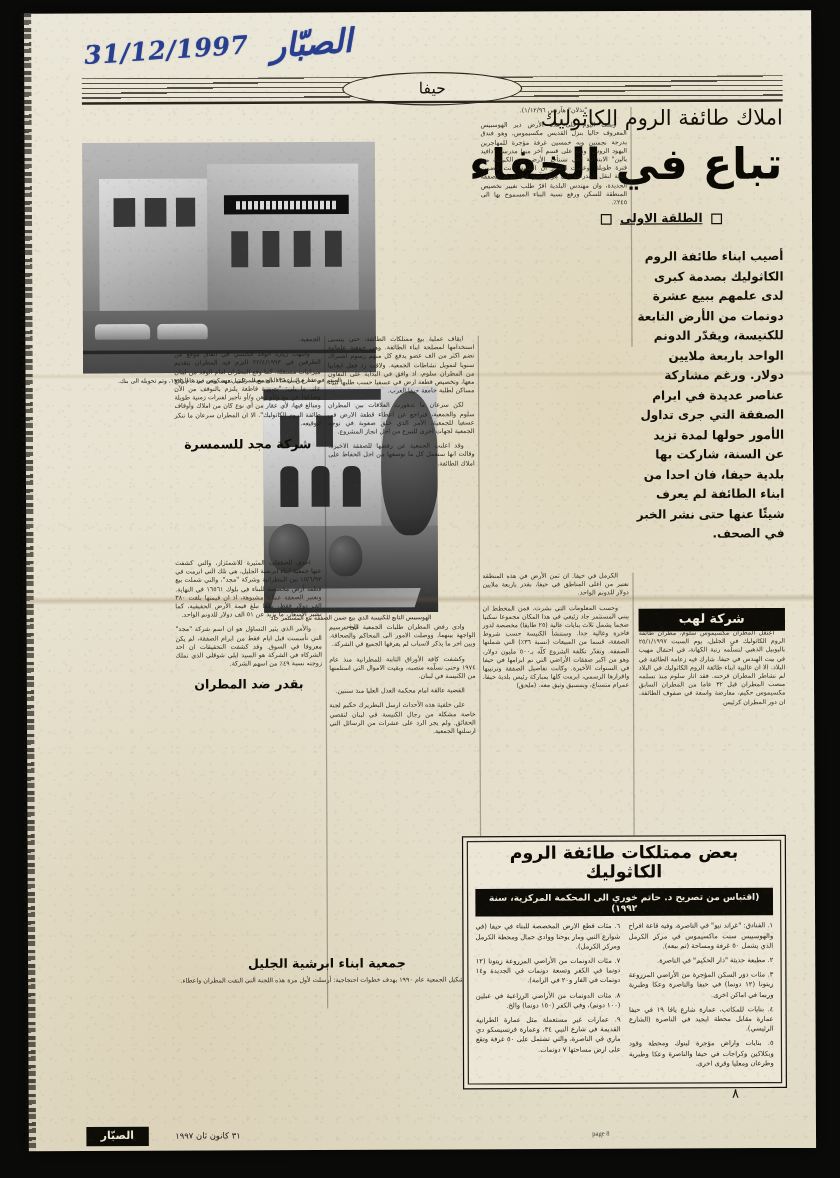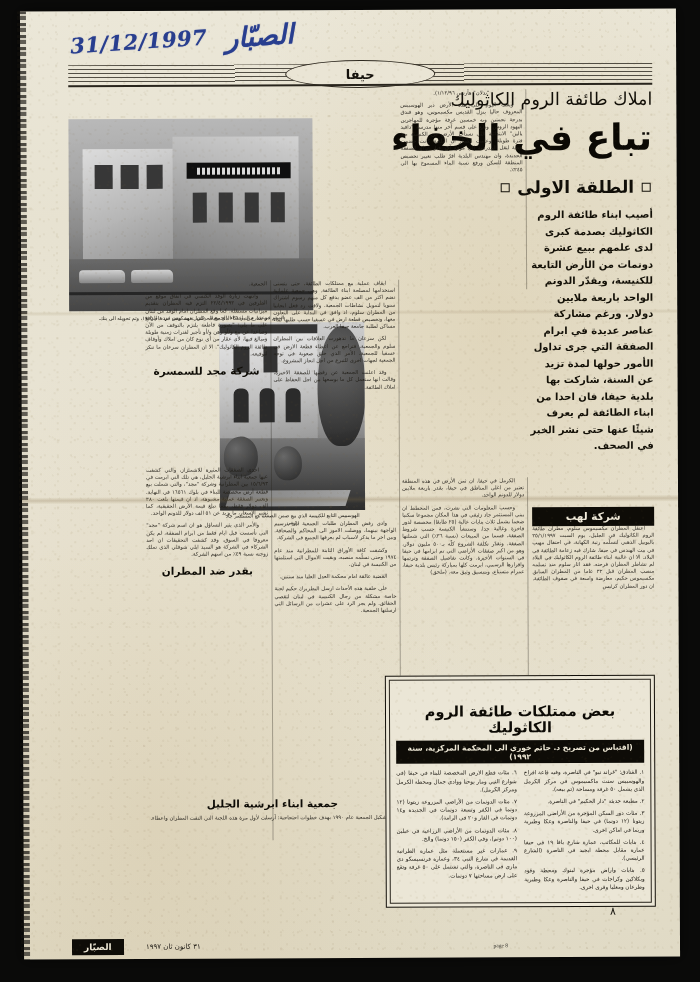--- a/index.html
+++ b/index.html
@@ -73,21 +73,21 @@
     background:repeating-linear-gradient(to bottom,
       #2e2a22 0 1px, transparent 1px 4px);
     opacity:.8;
   }
   #masthead .oval{
     position:absolute;left:50%;top:0;transform:translateX(-50%);
     width:148px;height:26px;border:1.3px solid #312c23;border-radius:50%;
     background:#e8e3d3;display:flex;align-items:center;justify-content:center;
   }
   #masthead .oval span{
-    font-size:13px;font-weight:700;color:#16130e;letter-spacing:.5px;
+    font-size:13px;font-weight:400;color:#16130e;letter-spacing:.5px;
   }
   #masthead .baseline{
     position:absolute;left:0;top:24px;width:100%;height:2px;background:#2b271f;
   }
 
   
   #content{
     position:absolute;left:48px;top:80px;width:584px;height:836px;
   }
 
@@ -114,22 +114,22 @@
   #kicker{
     position:absolute;right:0;top:0;width:262px;text-align:right;direction:rtl;
     font-size:17.5px;color:#14110a;letter-spacing:0px;font-weight:400;
   }
   #headline{
     position:absolute;right:0;top:28px;width:262px;text-align:center;direction:rtl;
     font-size:36px;font-weight:700;color:#0d0b06;letter-spacing:-.5px;line-height:42px;
   }
   #subhead{
     position:absolute;right:2px;top:88px;width:150px;direction:rtl;
-    font-size:17px;font-weight:700;color:#12100a;text-align:center;
-    display:flex;align-items:center;justify-content:space-between;gap:7px;
+    font-size:10px;font-weight:700;color:#12100a;text-align:center;
+    display:flex;align-items:center;justify-content:flex-end;gap:7px;text-decoration:underline;
   }
   #subhead .sq{
     width:7px;height:7px;border:1.4px solid #17140d;display:inline-block;
     flex:0 0 auto;
   }
 
   
   .blackbar{
     background:#100e09;color:#efe9d8;text-align:center;direction:rtl;
     font-weight:700;font-size:10.5px;padding:3px 0 4px;letter-spacing:.3px;
@@ -182,21 +182,21 @@
   #photo2 .tree{position:absolute;border-radius:50% 50% 44% 44%;
     background:radial-gradient(circle at 35% 30%,#6d6a61,#2e2c27);}
   #photo2 .path{position:absolute;left:8px;bottom:4px;width:120px;height:16px;
     background:linear-gradient(to right,#8d8a81,#b3b0a7);transform:skewX(-18deg);opacity:.85;}
 
   
   #infobox{
     position:absolute;right:0;bottom:18px;width:262px;
     border:1.6px solid #14110b;background:#e9e4d4;padding:3px;
   }
-  #infobox .inner{border:0.8px solid #2a261e;padding:22px 6px 7px;}
+  #infobox .inner{border:0.8px solid #2a261e;padding:1px 6px 7px;}
   #infobox h3{
     margin:1px 0 5px;direction:rtl;text-align:center;font-size:14.5px;
     font-weight:700;color:#0e0c07;letter-spacing:-.2px;
   }
   #infobox .srcbar{
     background:#100e09;color:#eee8d6;direction:rtl;text-align:center;
     font-size:7.5px;font-weight:700;padding:2.5px 3px;margin-bottom:5px;
   }
   #infobox .cols{display:flex;gap:7px;direction:rtl;}
   #infobox .cols > div{flex:1 1 0;}

